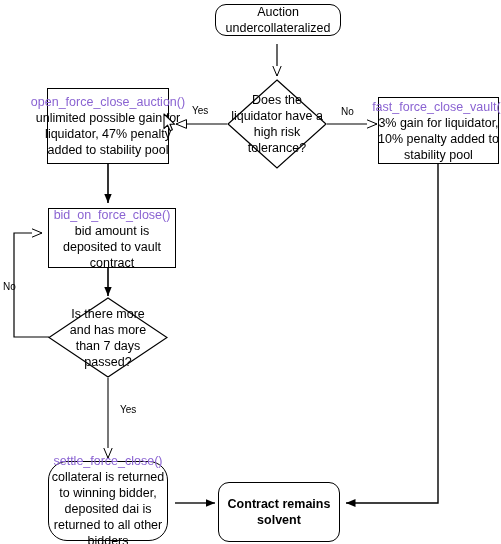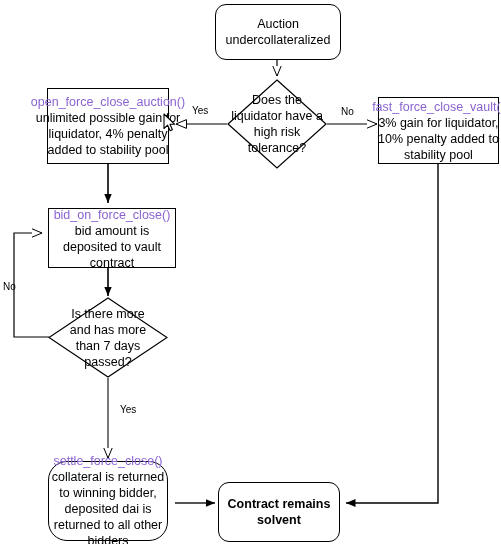--- a/index.html
+++ b/index.html
@@ -104,21 +104,21 @@
 
     <path d="M49,337 L14,337 L14,233 L42,233" stroke="#000000" stroke-width="1.2" fill="none" marker-end="url(#hollow)"></path>
 
     <path d="M108,378 L108,458" stroke="#555555" stroke-width="1.6" fill="none" marker-end="url(#hollow)"></path>
 
     <path d="M175,503 L215,503" stroke="#555555" stroke-width="1.8" fill="none" marker-end="url(#solid)"></path>
 
     <path d="M438,163 L438,503 L346,503" stroke="#000000" stroke-width="1.4" fill="none" marker-end="url(#solid)"></path>
   </svg>
 
-  <div class="node rounded" style="left:215px; top:4px; width:126px; height:56px;">
+  <div class="node rounded" style="left:215px; top:4px; width:126px; height:32px;">
     <div class="txt-wrapbox">
       <span class="body-line">Auction</span>
       <span class="body-line">undercollateralized</span>
     </div>
   </div>
 
   <div class="node diamond" style="left:227px; top:79px; width:100px; height:90px;">
     <svg class="diamond-shape" viewBox="0 0 100 90" preserveAspectRatio="none">
       <polygon points="50,1 99,45 50,89 1,45" fill="#ffffff" stroke="#000000" stroke-width="1.2"></polygon>
     </svg>
@@ -127,21 +127,21 @@
       <span class="body-line">liquidator have a</span>
       <span class="body-line">high risk</span>
       <span class="body-line">tolerance?</span>
     </div>
   </div>
 
   <div class="node" style="left:47px; top:88px; width:122px; height:76px;padding-left:16px;">
     <div class="txt-wrapbox" style="top:50%;">
       <span class="fn">open_force_close_auction()</span>
       <span class="body-line">unlimited possible gain for</span>
-      <span class="body-line">liquidator, 4% penalty</span>
+      <span class="body-line">liquidator, 47% penalty</span>
       <span class="body-line">added to stability pool</span>
     </div>
   </div>
 
   <div class="node" style="left:378px; top:97px; width:121px; height:67px;">
     <div class="txt-wrapbox" style="top:50%;">
       <span class="fn">fast_force_close_vault()</span>
       <span class="body-line">3% gain for liquidator,</span>
       <span class="body-line">10% penalty added to</span>
       <span class="body-line">stability pool</span>

